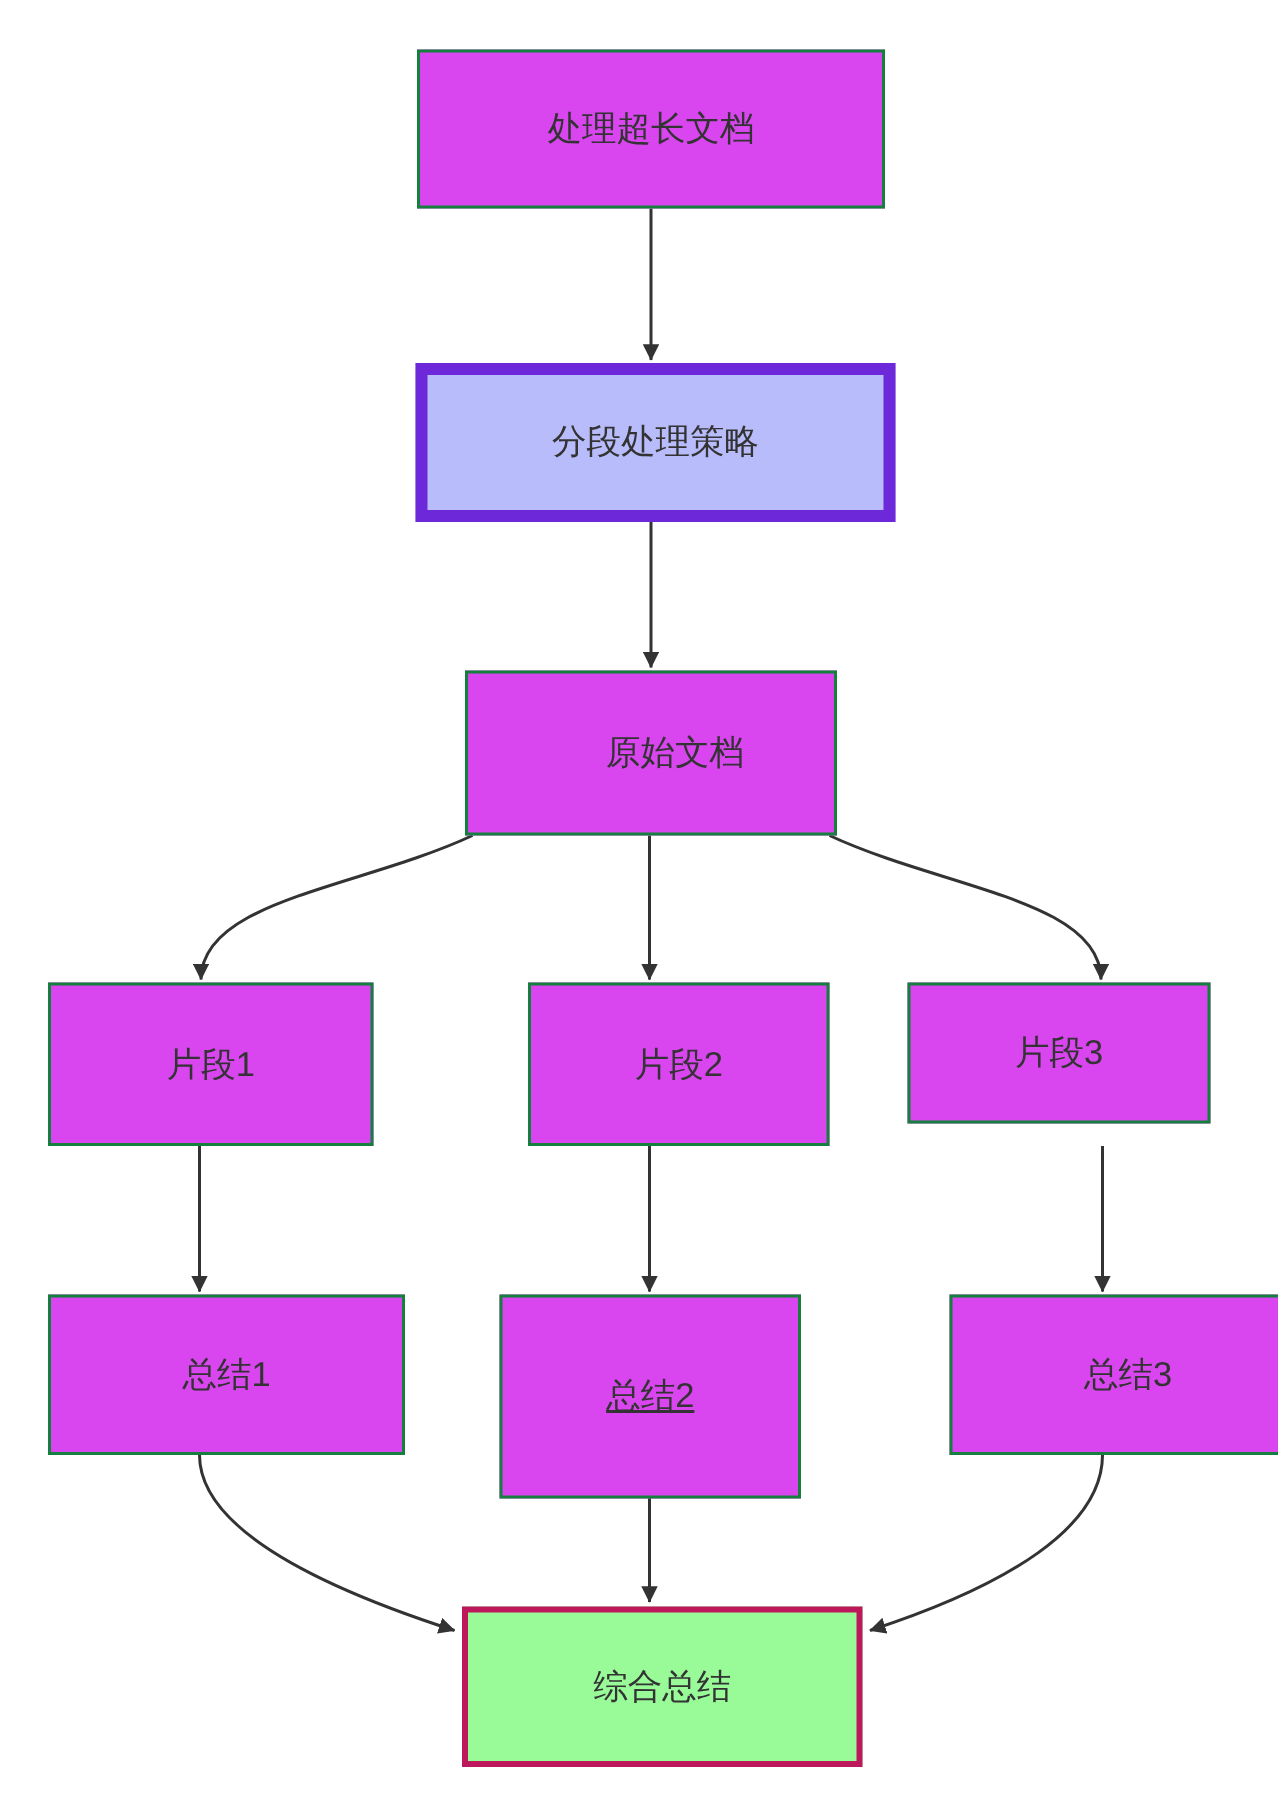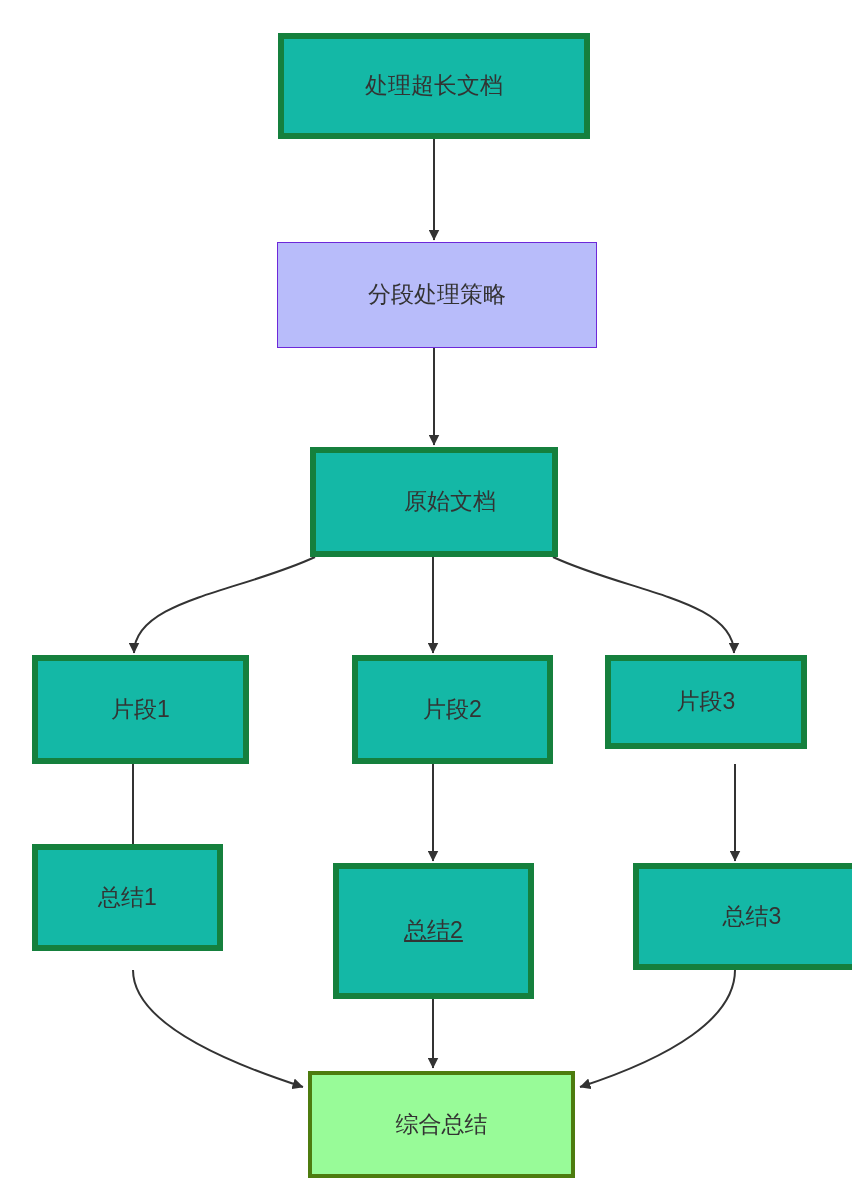--- a/index.html
+++ b/index.html
@@ -26,35 +26,35 @@
     fill: none;
     stroke: #333333;
     stroke-width: 2px;
   }
   .node {
     position: absolute;
     box-sizing: border-box;
     display: flex;
     align-items: center;
     justify-content: center;
-    background: #14b8a6;
-    border: 6px solid #15803d;
+    background: #d946ef;
+    border: 2px solid #15803d;
     color: #333333;
     font-size: 23px;
     line-height: 1.3;
     text-align: center;
   }
   .node--emphasis {
     background: #B8BCFA;
-    border: 1px solid #6d28d9;
+    border: 8px solid #6d28d9;
     align-items: center;
   }
   .node--success {
     background: #98FB98;
-    border: 4px solid #4d7c0f;
+    border: 4px solid #be185d;
   }
   .node-label {
     white-space: nowrap;
   }
 </style>
 </head>
 <body>
 
 <div class="canvas">
 
@@ -94,21 +94,21 @@
   </div>
 
   <div class="node" style="left:333px; top:655px; width:201px; height:109px;margin-left:19px;">
     <span class="node-label">片段2</span>
   </div>
 
   <div class="node" style="left:605px; top:655px; width:202px; height:94px;">
     <span class="node-label">片段3</span>
   </div>
 
-  <div class="node" style="left:32px; top:844px; width:191px; height:107px;">
+  <div class="node" style="left:32px; top:863px; width:238px; height:107px;">
     <span class="node-label">总结1</span>
   </div>
 
   <div class="node" style="left:333px; top:863px; width:201px; height:136px;text-decoration:underline;">
     <span class="node-label">总结2</span>
   </div>
 
   <div class="node" style="left:633px; top:863px; width:238px; height:107px;">
     <span class="node-label">总结3</span>
   </div>

